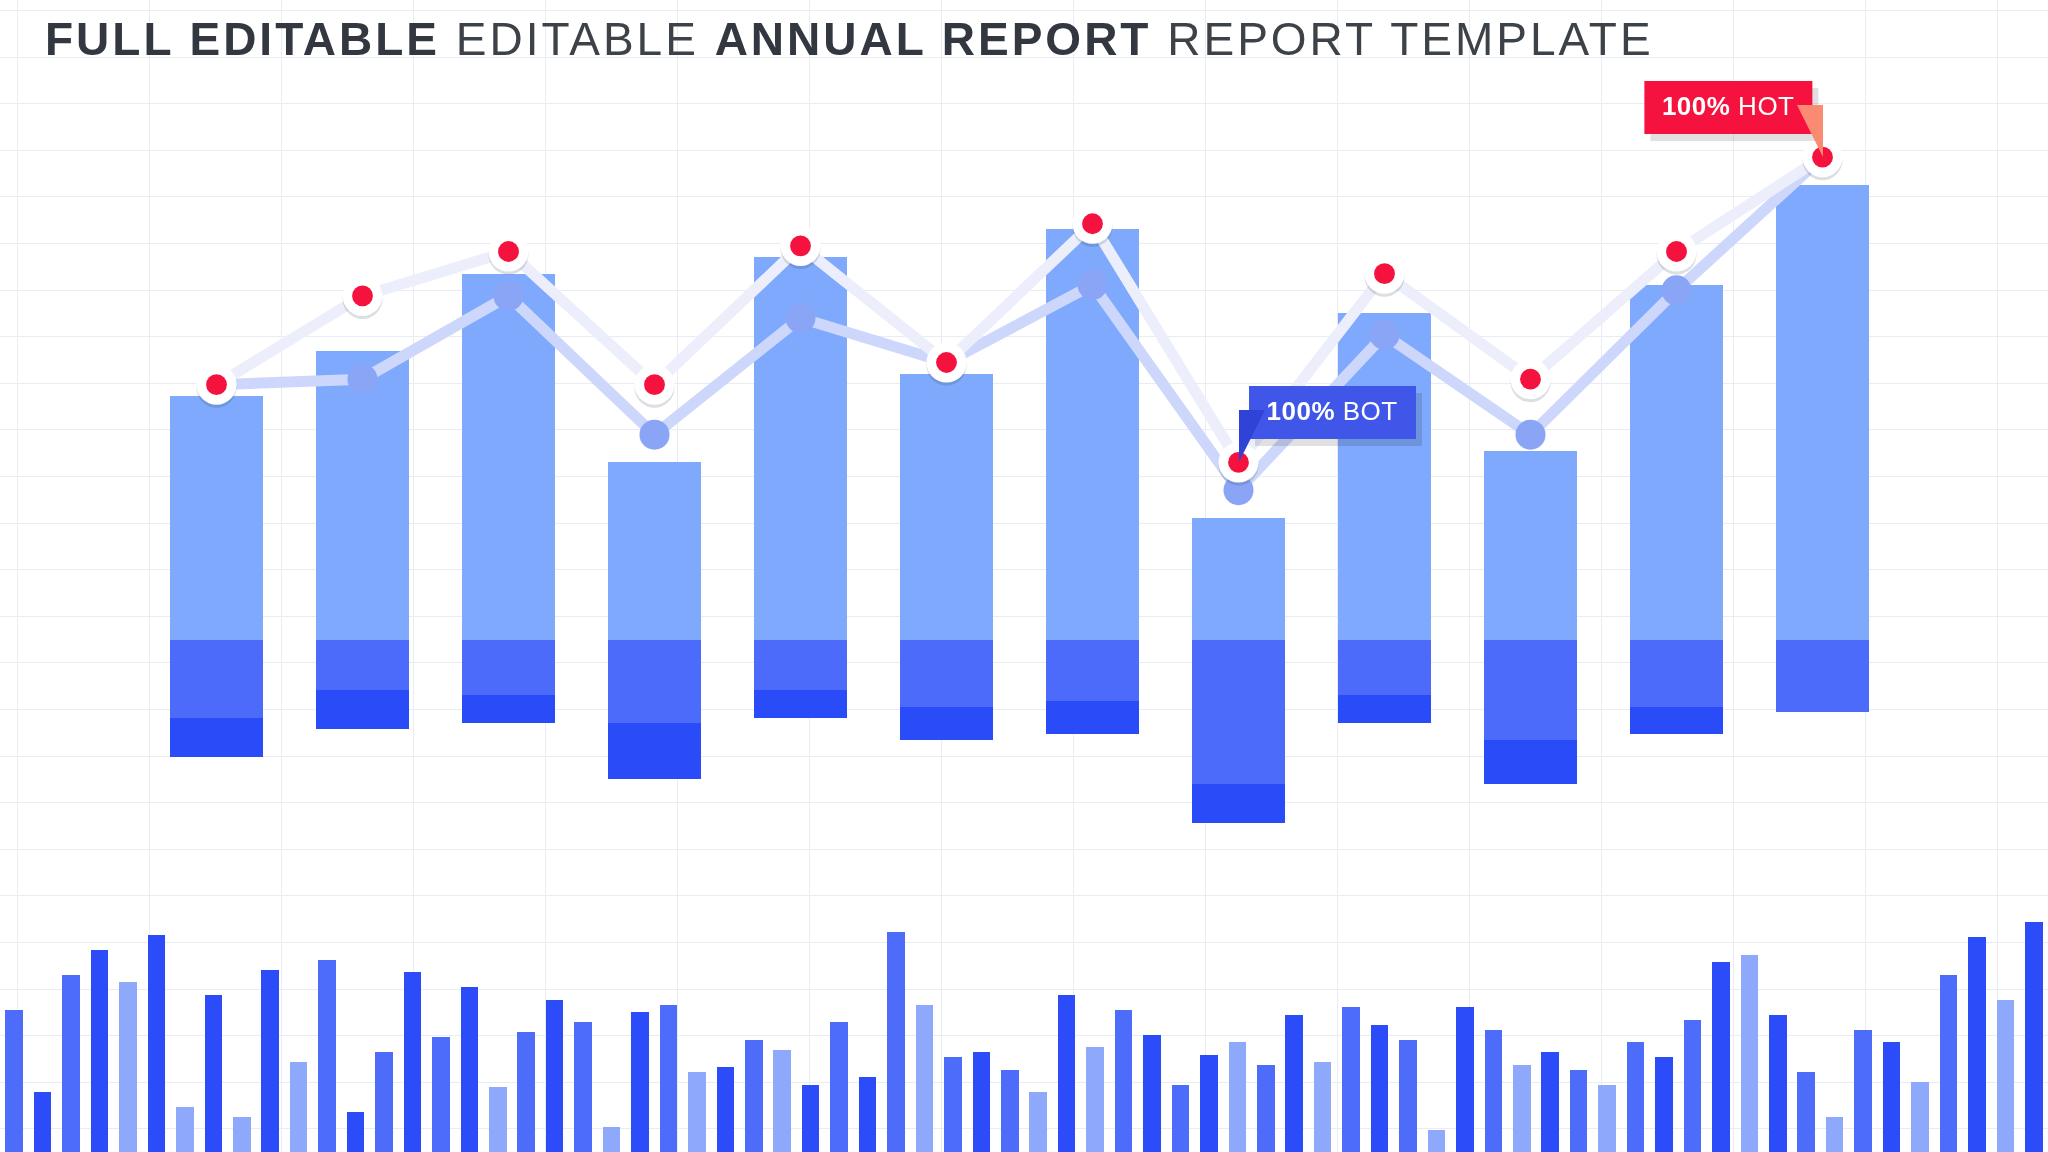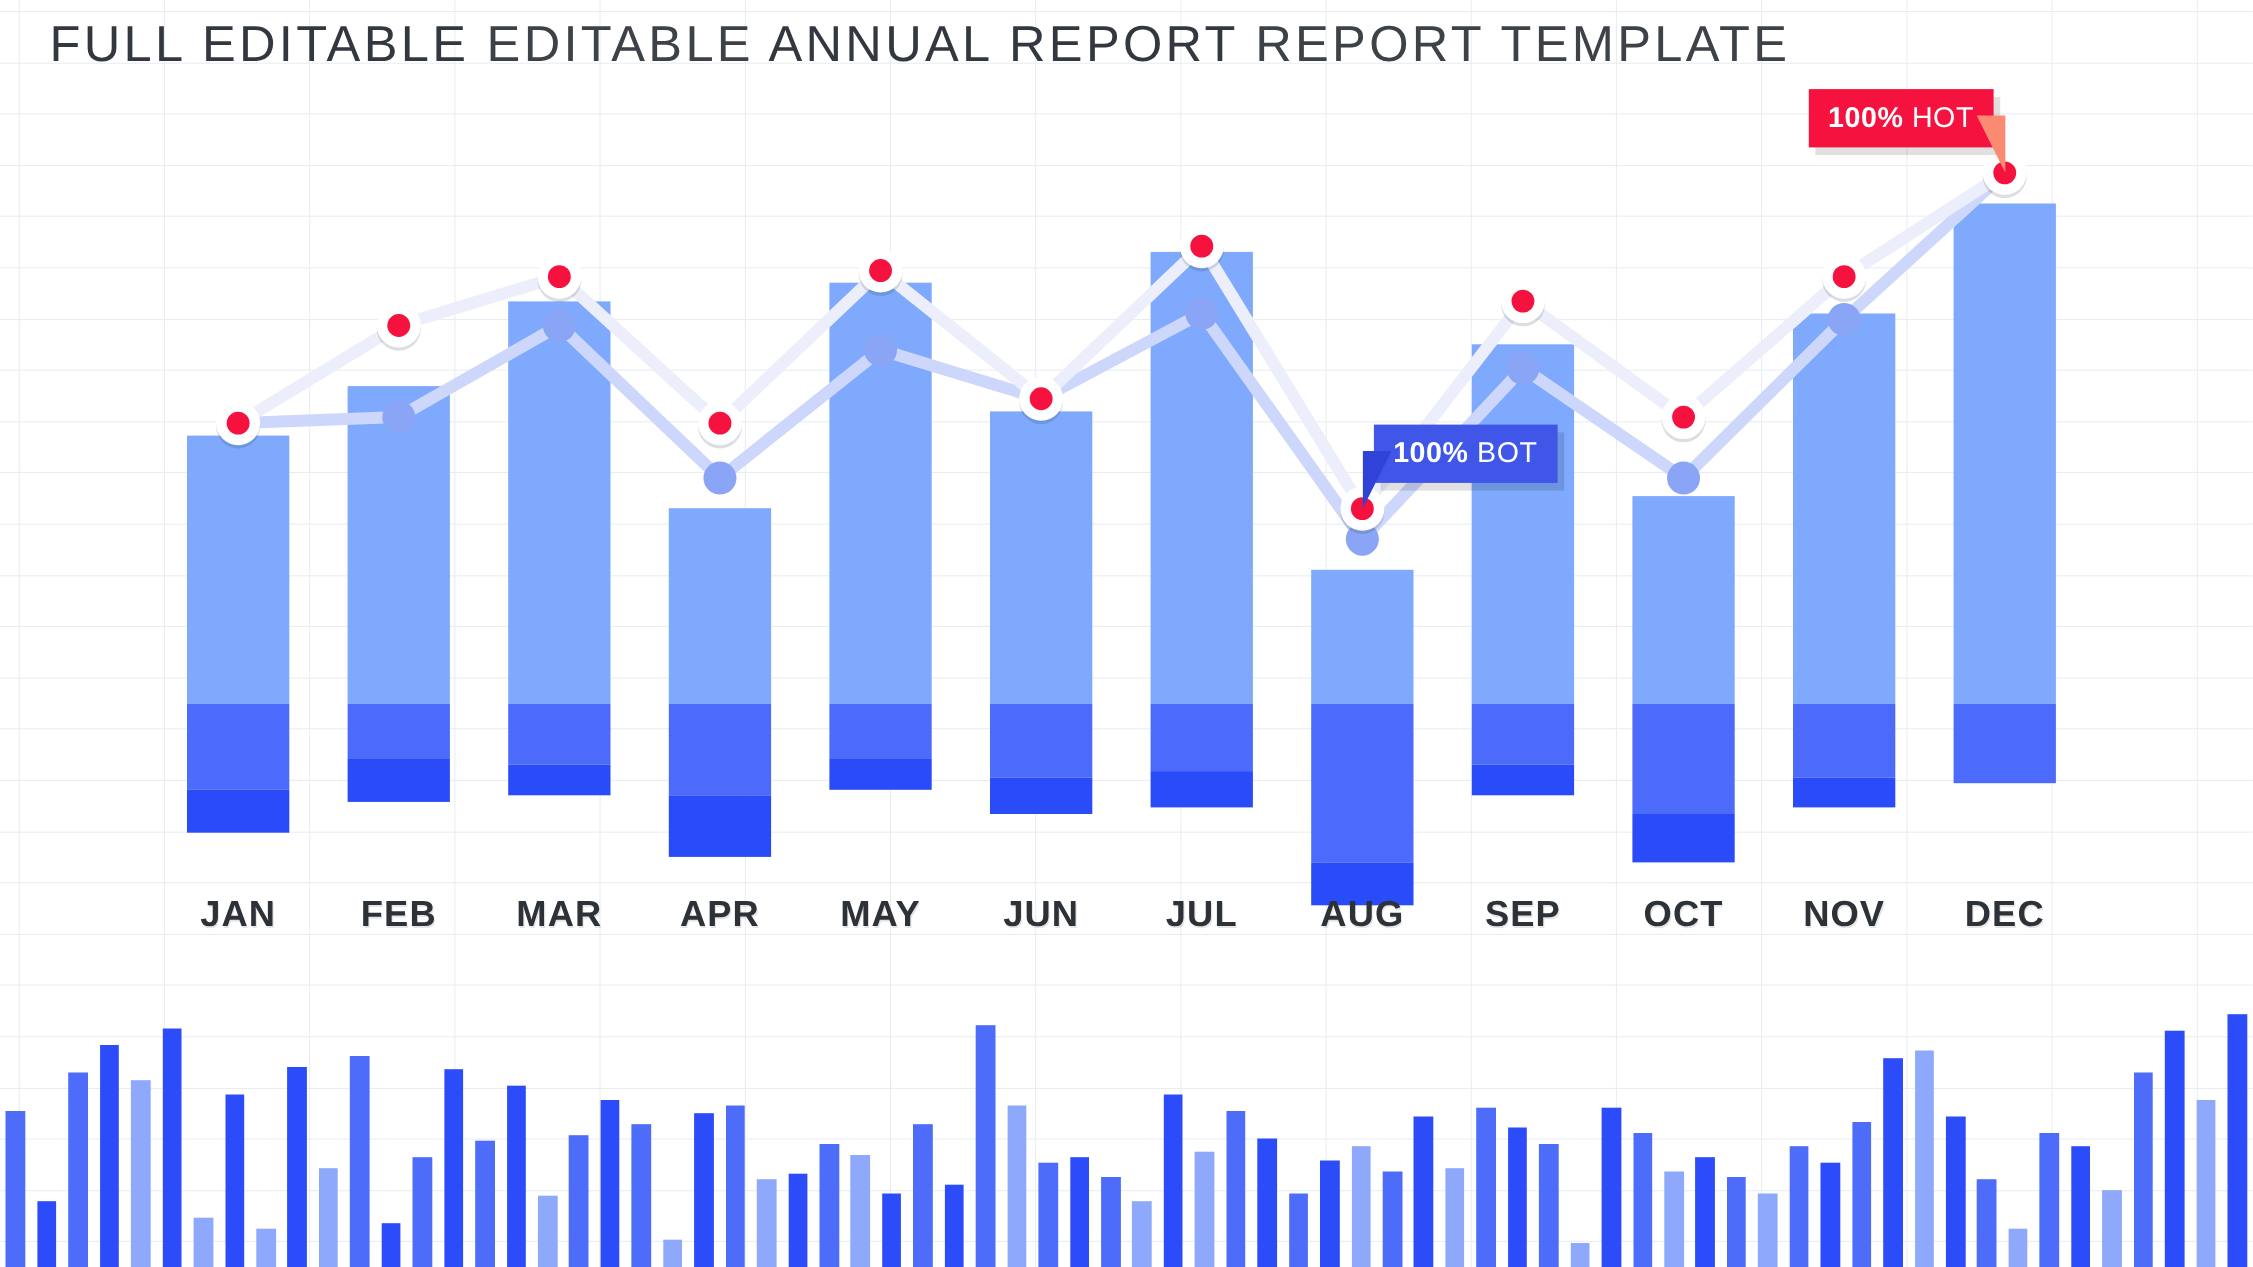--- a/index.html
+++ b/index.html
@@ -19,21 +19,21 @@
 
   
   .title{
     position:absolute;left:45px;top:16px;
     white-space:nowrap;
     font-size:46px;
     letter-spacing:3px;
     color:#333840;
     line-height:1;
   }
-  .title .b{font-weight:normal;}
+  .title .b{font-weight:bold;}
   .title .l{font-weight:300;color:#3d4248;}
 
   
   .chart{position:absolute;left:0;top:0;width:2048px;height:880px;}
   .plot{position:absolute;left:0;top:0;width:2048px;height:800px;}
 
   .bar{position:absolute;box-sizing:border-box;}
   .seg{position:absolute;left:0;right:0;}
   .seg-top{background:#7ea9fc;}
   .seg-mid{background:#4c6bfa;}
@@ -252,34 +252,20 @@
         <circle cx="1530.5" cy="379.15000000000003" r="20" fill="#ffffff"></circle>
         <circle cx="1530.5" cy="379.15000000000003" r="10.4" fill="#f5123e"></circle>
         <circle cx="1676.5" cy="254.5" r="20" fill="rgba(40,50,70,.16)"></circle>
         <circle cx="1676.5" cy="251.5" r="20" fill="#ffffff"></circle>
         <circle cx="1676.5" cy="251.5" r="10.4" fill="#f5123e"></circle>
         <circle cx="1822.5" cy="160.15000000000003" r="20" fill="rgba(40,50,70,.16)"></circle>
         <circle cx="1822.5" cy="157.15000000000003" r="20" fill="#ffffff"></circle>
         <circle cx="1822.5" cy="157.15000000000003" r="10.4" fill="#f5123e"></circle>
       </svg>
 
-    <div class="months" id="months">
-        <div class="month" style="left: 144px; width: 145px;">JAN</div>
-        <div class="month" style="left: 290px; width: 145px;">FEB</div>
-        <div class="month" style="left: 436px; width: 145px;">MAR</div>
-        <div class="month" style="left: 582px; width: 145px;">APR</div>
-        <div class="month" style="left: 728px; width: 145px;">MAY</div>
-        <div class="month" style="left: 874px; width: 145px;">JUN</div>
-        <div class="month" style="left: 1020px; width: 145px;">JUL</div>
-        <div class="month" style="left: 1166px; width: 145px;">AUG</div>
-        <div class="month" style="left: 1312px; width: 145px;">SEP</div>
-        <div class="month" style="left: 1458px; width: 145px;">OCT</div>
-        <div class="month" style="left: 1604px; width: 145px;">NOV</div>
-        <div class="month" style="left: 1750px; width: 145px;">DEC</div>
-      </div>
 
     <div class="badge badge-hot" id="badge-hot" style="left: 1812.5px; top: 81.15px; transform: translateX(-100%);">
       <span class="pct">100%</span>
       <span class="lbl">HOT</span>
     </div>
     <div class="tail tail-hot" id="tail-hot" style="left: 1796.5px; top: 105.15px;"></div>
 
     <div class="badge badge-bot" id="badge-bot" style="left: 1248.5px; top: 386.4px;">
       <span class="pct">100%</span>
       <span class="lbl">BOT</span>

